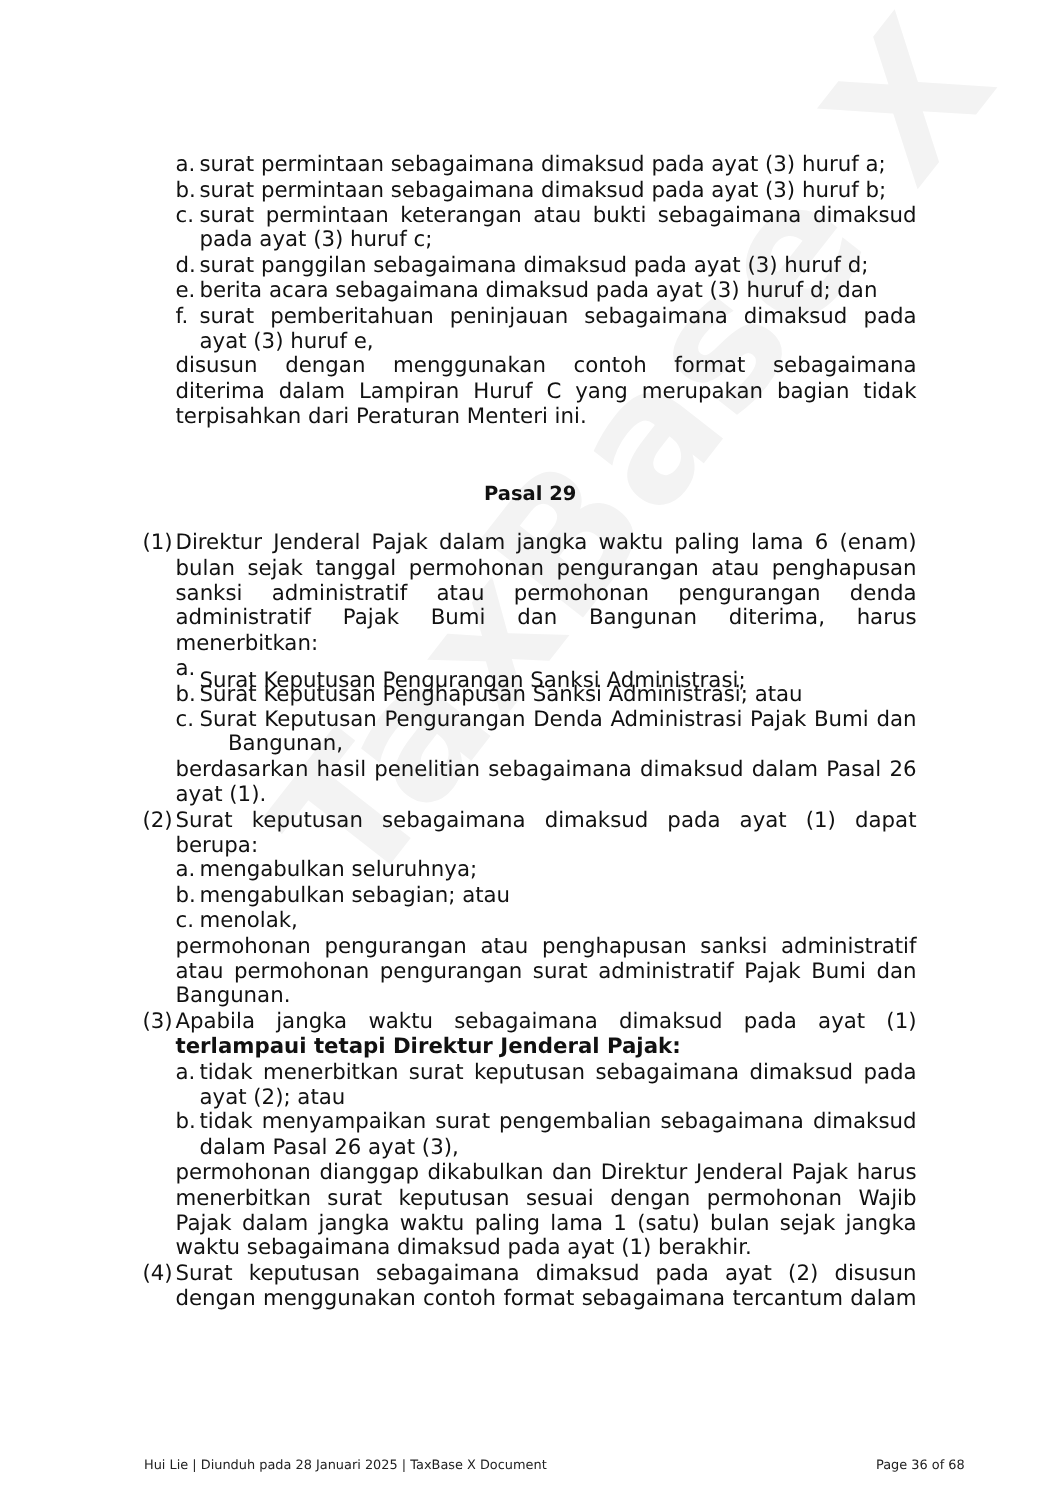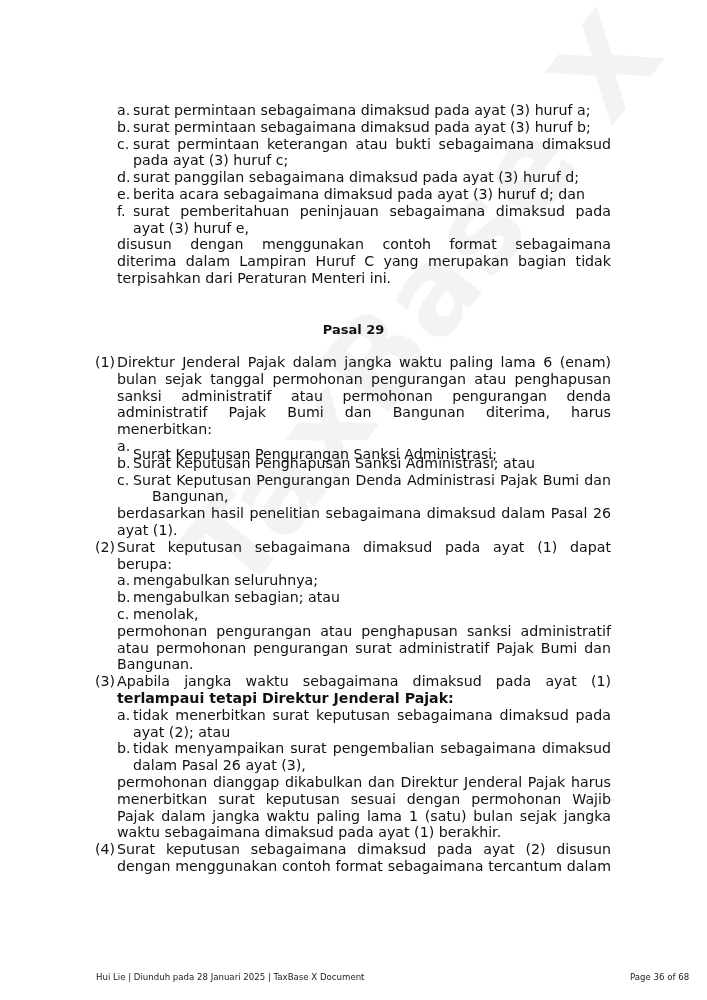--- a/index.html
+++ b/index.html
@@ -80,13 +80,13 @@
     <div class="line j" style="left: 117px; top: 774px; width: 494px;">permohonan dianggap dikabulkan dan Direktur Jenderal Pajak harus</div>
     <div class="line j" style="left: 117px; top: 790.8px; width: 494px;">menerbitkan surat keputusan sesuai dengan permohonan Wajib</div>
     <div class="line j" style="left: 117px; top: 807.6px; width: 494px;">Pajak dalam jangka waktu paling lama 1 (satu) bulan sejak jangka</div>
     <div class="line" style="left: 117px; top: 824.4px;">waktu sebagaimana dimaksud pada ayat (1) berakhir.</div>
     <span class="marker" style="left: 95px; top: 841.2px;">(4)</span>
     <div class="line j" style="left: 117px; top: 841.2px; width: 494px;">Surat keputusan sebagaimana dimaksud pada ayat (2) disusun</div>
     <div class="line j" style="left: 117px; top: 858px; width: 494px;">dengan menggunakan contoh format sebagaimana tercantum dalam</div>
   </div>
 
 <div class="footer" style="left:51px;padding-left:45px;">Hui Lie | Diunduh pada 28 Januari 2025 | TaxBase X Document</div>
-<div class="footer" style="left:630px;">Page 36 of 68</div>
+<div class="footer" style="left:584px;">Page 36 of 68</div>
 
 </body></html>

